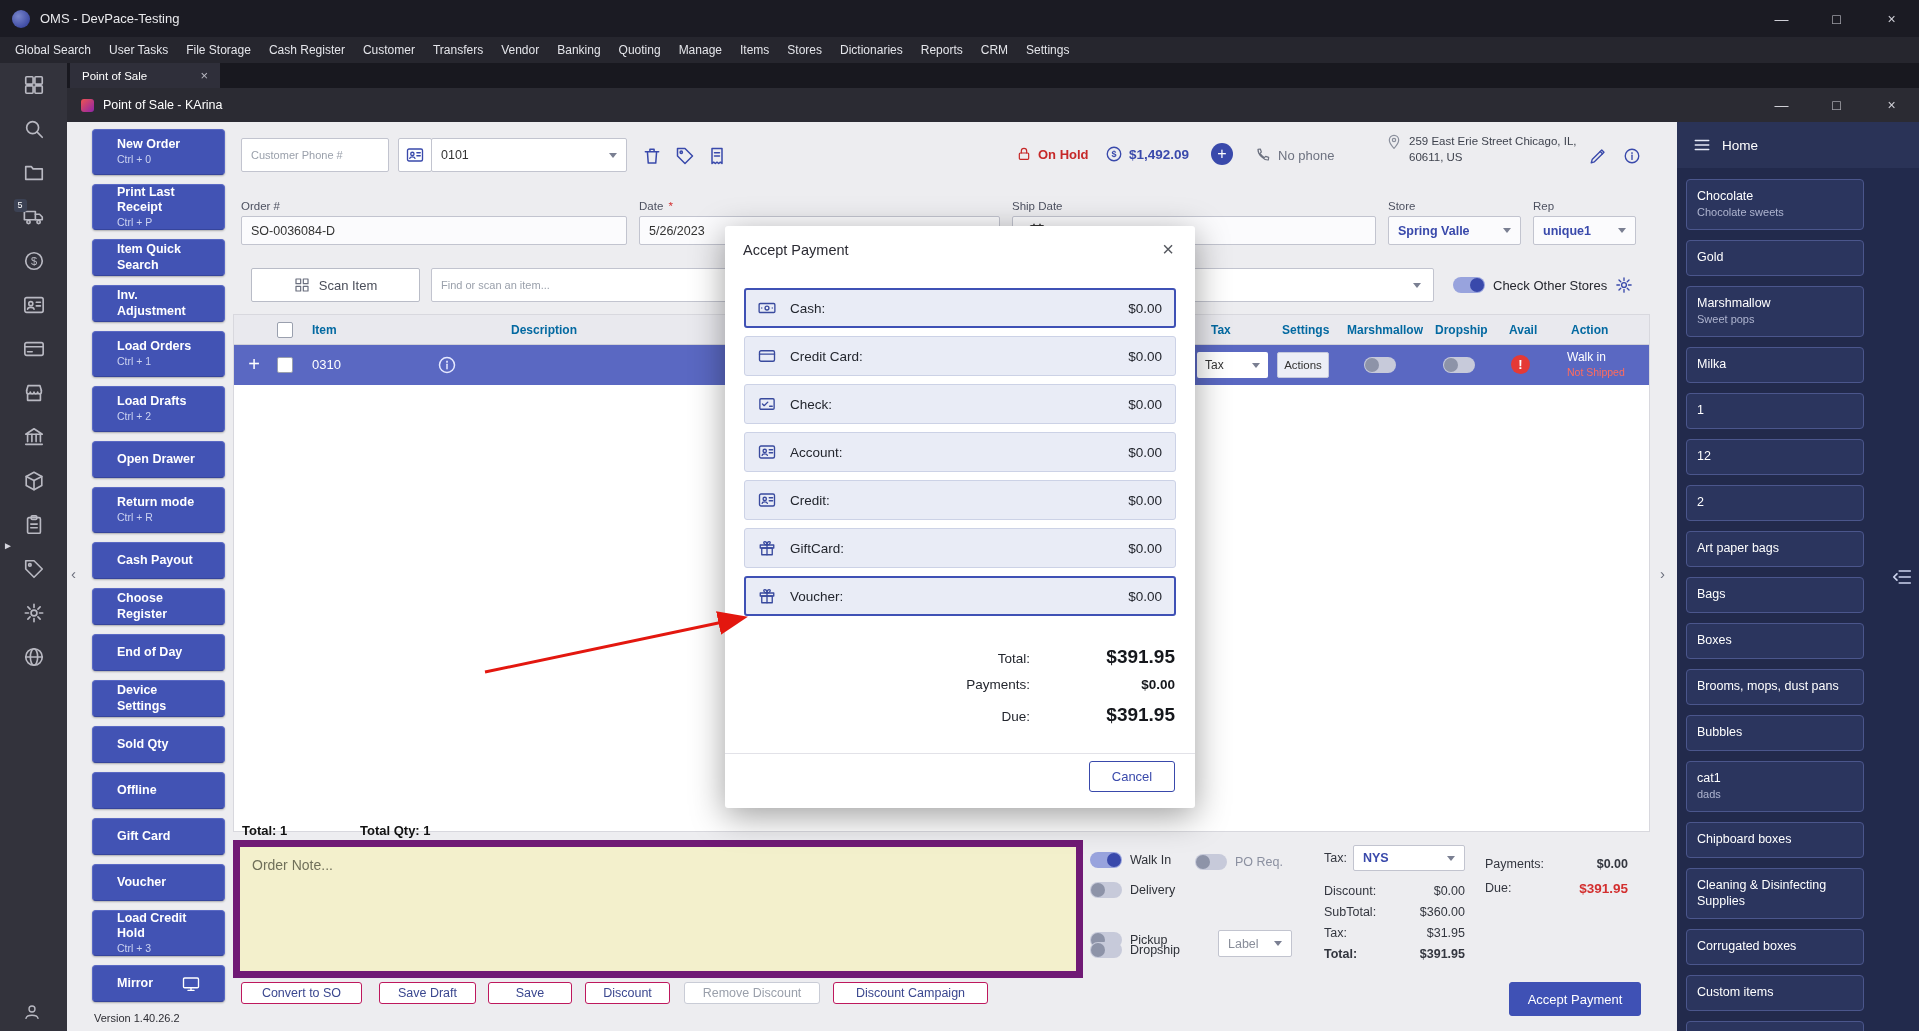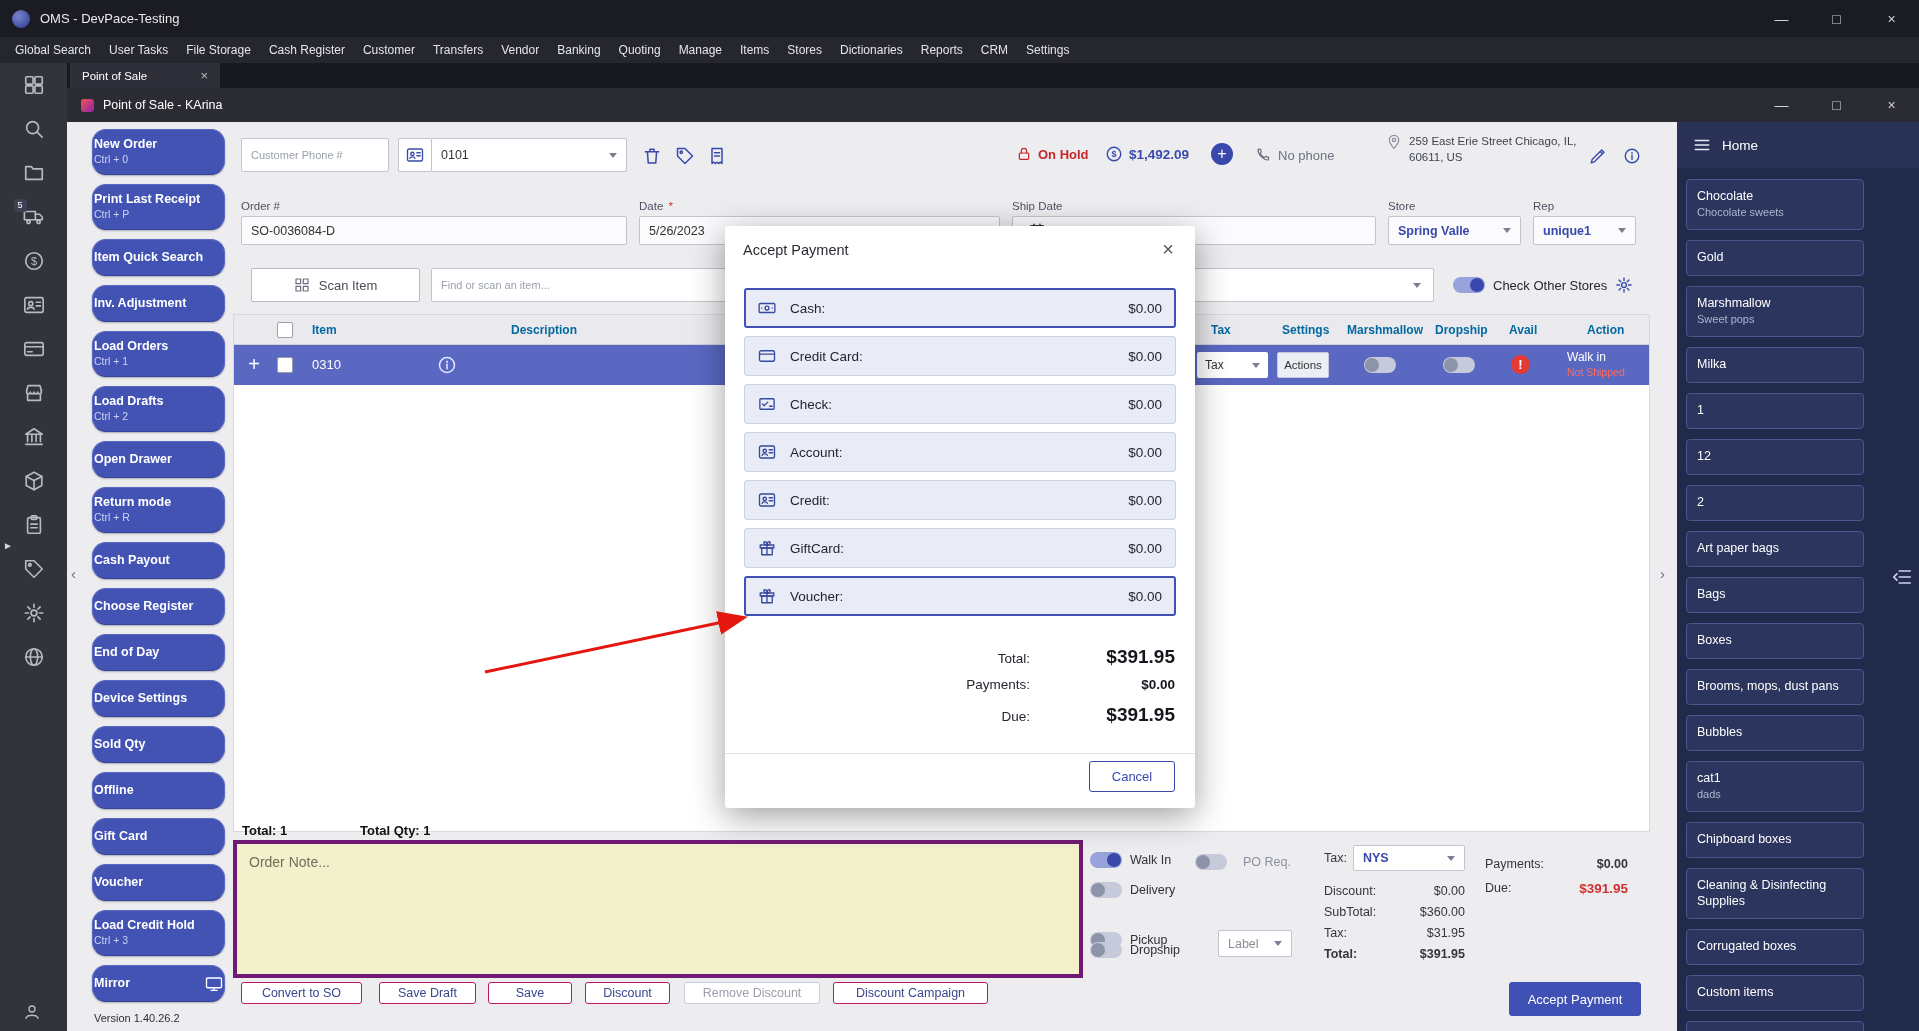--- a/index.html
+++ b/index.html
@@ -19,21 +19,21 @@
 .pos-ic{width:13px;height:13px;border-radius:3px;background:linear-gradient(135deg,#ef5350,#8e24aa);margin:0 9px 0 14px}
 
 .iconstrip{position:absolute;left:0;top:63px;width:67px;height:968px;background:#33333c;display:flex;flex-direction:column;align-items:center;padding-top:11px;gap:22px;color:#b9b9c2}
 .strip-ic{position:relative;width:22px;height:22px;display:flex;align-items:center;justify-content:center;background:none;border:none;color:#b9b9c2}
 .badge{position:absolute;left:-9px;top:-7px;background:#3c4254;color:#fff;font-size:9px;border-radius:3px;padding:1px 4px;line-height:1.2}
 .strip-person{position:absolute;left:23px;bottom:10px;width:22px;height:22px;color:#b9b9c2}
 .edge-arrow{position:absolute;left:3px;top:540px;color:#d5d5dd;font-size:10px;z-index:5}
 
 .workspace{position:absolute;left:67px;top:122px;right:0;bottom:0;background:#ededf0}
 .leftbtns{position:absolute;left:25px;top:7px;width:133px;display:flex;flex-direction:column;gap:9px}
-.sbtn{background:#4253b4;border:1px solid #5a69c4;border-bottom-color:#36459c;border-radius:14px;color:#fff;text-align:left;padding:3px 1px;height:37px;display:flex;flex-direction:column;justify-content:center;box-shadow:0 1px 2px rgba(0,0,0,.28);font-family:inherit}
+.sbtn{background:#4253b4;border:1px solid #5a69c4;border-bottom-color:#36459c;border-radius:4px;color:#fff;text-align:left;padding:3px 24px;height:37px;display:flex;flex-direction:column;justify-content:center;box-shadow:0 1px 2px rgba(0,0,0,.28);font-family:inherit}
 .sbtn.two{height:46px}
 .sbtn .lbl{font-size:12.5px;font-weight:bold;line-height:1.25}
 .sbtn .sc{font-size:10.5px;color:#ccd3f1;line-height:1.3}
 .sbtn.withicon{flex-direction:row;align-items:center;justify-content:space-between}
 .version{position:absolute;left:27px;bottom:7px;font-size:11px;color:#2d2d33}
 .chev{position:absolute;color:#6b6f7c;font-size:15px;background:none;border:none}
 
 .content{position:absolute;left:166px;top:0;width:1417px;height:909px}
 .ic{display:inline-flex;width:18px;height:18px;flex:0 0 auto}
 .ic svg{width:100%;height:100%}.ic16{width:16px;height:16px}.ic20{width:20px;height:20px}
@@ -87,25 +87,25 @@
 .trow .t1{position:absolute;left:1130px;top:12px}
 .trow .t2{position:absolute;left:1209px;top:12px}
 .warn{position:absolute;left:1277px;top:10px;width:19px;height:19px;border-radius:50%;background:#e53935;color:#fff;font-size:13px;font-weight:bold;display:flex;align-items:center;justify-content:center}
 .rowaction{position:absolute;left:1333px;top:5px;line-height:1.3}
 .rowaction .l1{font-size:12px}
 .rowaction .l2{font-size:10.5px;color:#ff6b5e}
 .tfoot{position:absolute;left:8px;bottom:8px;font-size:13px;color:#111;font-weight:bold}
 .tfoot span{position:absolute;top:0;white-space:nowrap}
 
 .footerbar{position:absolute;left:0;top:718px;width:1417px;height:138px}
-.note{position:absolute;left:0;top:0;width:850px;height:138px;background:#f3f0cc;border:4px solid #701a75;color:#55553f;font-size:14px;padding:10px 12px;resize:none;outline:none;font-family:inherit}
+.note{position:absolute;left:0;top:0;width:850px;height:138px;background:#f3f0cc;border:7px solid #701a75;color:#55553f;font-size:14px;padding:10px 12px;resize:none;outline:none;font-family:inherit}
 .note::placeholder{color:#70705a}
 .fulcol{position:absolute;left:857px;top:0;width:110px;height:138px}
 .fulrow{position:absolute;left:0;display:flex;align-items:center;gap:8px;font-size:12.5px;color:#2e3138}
-.poreq{position:absolute;left:962px;top:14px;display:flex;align-items:center;gap:16px;font-size:12.5px;color:#8b90a0}
+.poreq{position:absolute;left:962px;top:14px;display:flex;align-items:center;gap:8px;font-size:12.5px;color:#8b90a0}
 .lblsel{position:absolute;left:985px;top:90px;width:74px;height:27px;background:#fff;color:#888d99}
 .taxrow{position:absolute;left:1091px;top:5px;width:141px;display:flex;align-items:center;gap:6px;font-size:12.5px;color:#33363f}
 .taxrow .fbox{height:26px;flex:1;background:#fff}
 .sumcol{position:absolute;left:1091px;top:40px;width:141px}
 .sumrow{display:flex;justify-content:space-between;font-size:12.5px;color:#33363f;height:21px;align-items:center}
 .sumrow.bold{font-weight:bold}
 .paycol{position:absolute;left:1252px;top:12px;width:143px}
 .payline{display:flex;justify-content:space-between;font-size:12.5px;color:#33363f;height:24px;align-items:center}
 .payline b{font-weight:bold}
 .payline.due b{color:#d32f2f;font-size:13.5px}
@@ -583,21 +583,21 @@
       <div class="table">
         <div class="thead">
           <span class="cb"></span>
         <div class="th" style="left: 78px;">Item</div>
             <div class="th" style="left: 277px;">Description</div>
             <div class="th" style="left: 977px;">Tax</div>
             <div class="th" style="left: 1048px;">Settings</div>
             <div class="th" style="left: 1113px;">Marshmallow</div>
             <div class="th" style="left: 1201px;">Dropship</div>
             <div class="th" style="left: 1275px;">Avail</div>
-            <div class="th" style="left: 1337px; margin-left: 16px;">Action</div>
+            <div class="th" style="left: 1337px;">Action</div>
           </div>
         <div class="trow">
           <button class="pluscell">+</button>
           <span class="cb"></span>
           <span class="itemtxt">0310</span>
           <button class="rowinfo ic">
               <svg viewBox="0 0 24 24" fill="none" stroke="currentColor" stroke-width="1.8" stroke-linecap="round" stroke-linejoin="round">
                 <circle cx="12" cy="12" r="9"></circle>
                 <line x1="12" y1="11" x2="12" y2="16.5"></line>
                 <line x1="12" y1="7.5" x2="12" y2="8.6"></line>

